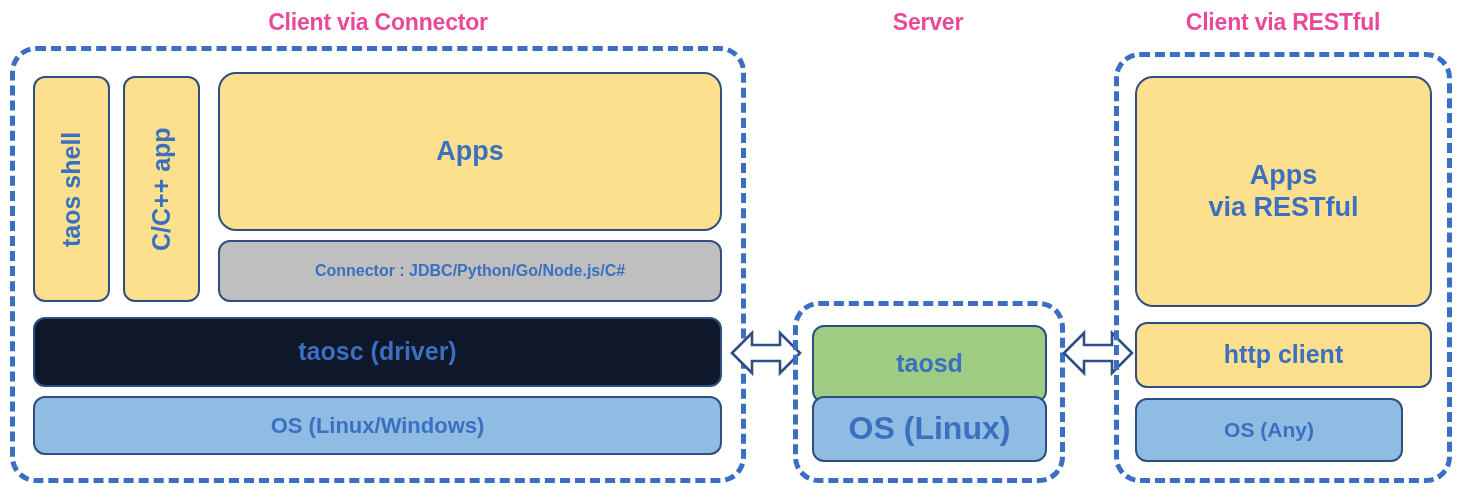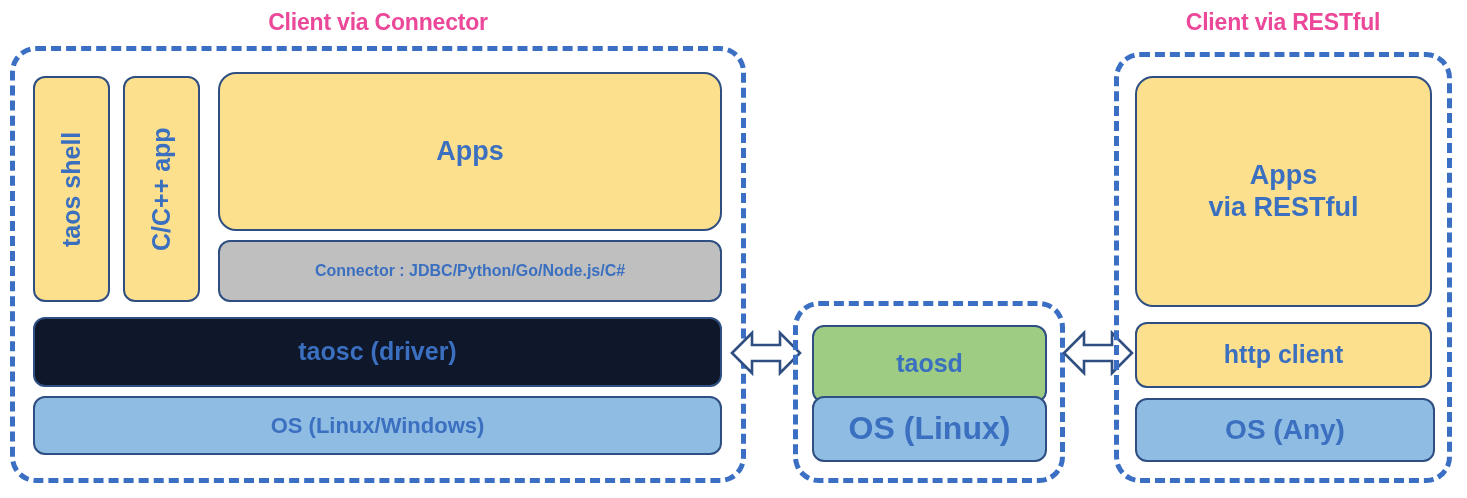--- a/index.html
+++ b/index.html
@@ -74,20 +74,21 @@
     pointer-events: none;
   }
 </style>
 </head>
 <body>
 
 <div id="canvas">
 
   <div class="section-title" style="left:10px; top:8px; width:736px;">Client via Connector</div>
 
+  <div class="section-title" style="left:790px; top:8px; width:276px;">Server</div>
 
   <div class="section-title" style="left:1114px; top:8px; width:338px;">Client via RESTful</div>
 
   <div class="group-frame" style="left:10px; top:46px; width:736px; height:437px;"></div>
 
   <div class="node vert fill-yellow" style="left:33px; top:76px; width:77px; height:226px; font-size:25px;">taos shell</div>
 
   <div class="node vert fill-yellow" style="left:123px; top:76px; width:77px; height:226px; font-size:25px;">C/C++ app</div>
 
   <div class="node fill-yellow" style="left:218px; top:72px; width:504px; height:159px; font-size:27px; border-radius:18px;">Apps</div>
@@ -116,15 +117,15 @@
     </svg>
   </div>
 
   <div class="group-frame" style="left:1114px; top:52px; width:338px; height:431px;"></div>
 
   <div class="node fill-yellow" style="left:1135px; top:76px; width:297px; height:231px; font-size:27px; border-radius:18px;">Apps
 via RESTful</div>
 
   <div class="node fill-yellow" style="left:1135px; top:322px; width:297px; height:66px; font-size:25px;">http client</div>
 
-  <div class="node fill-blue" style="left:1135px; top:398px; width:300px; height:64px; font-size:28px;">OS (Any)</div>
+  <div class="node fill-blue" style="left:1135px; top:398px; width:268px; height:64px; font-size:21px;">OS (Any)</div>
 
 </div>
 
 </body></html>

